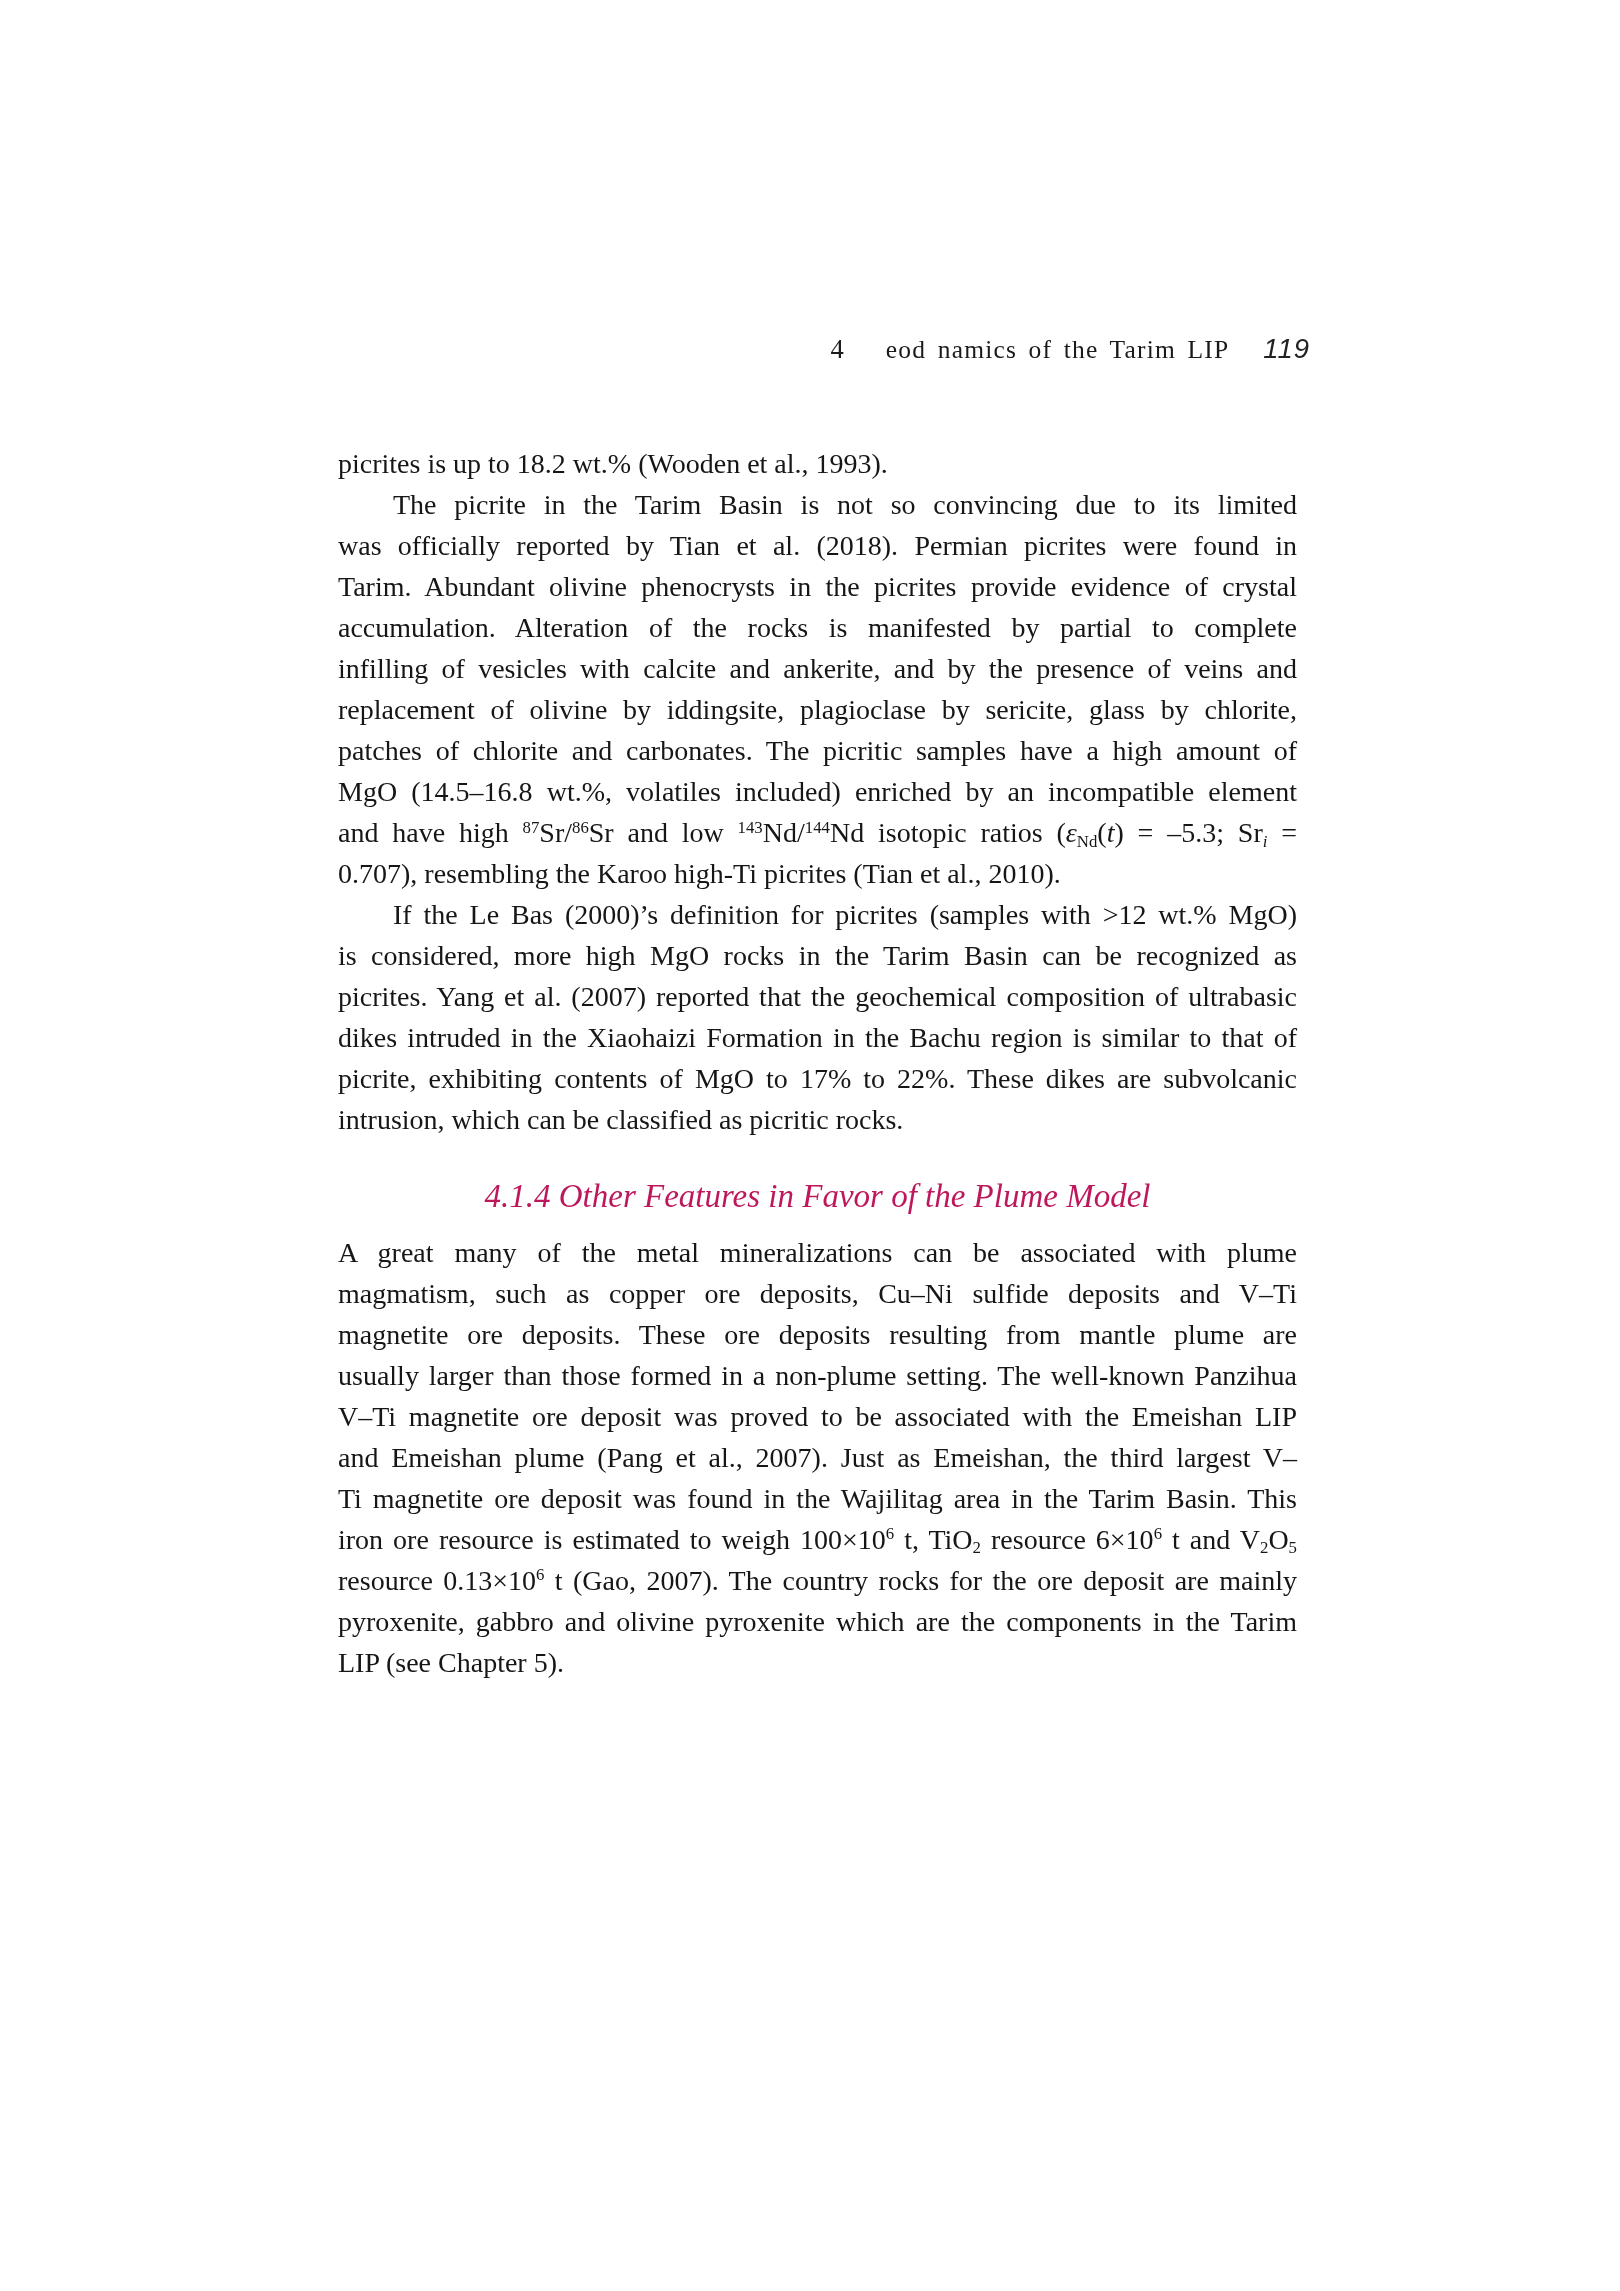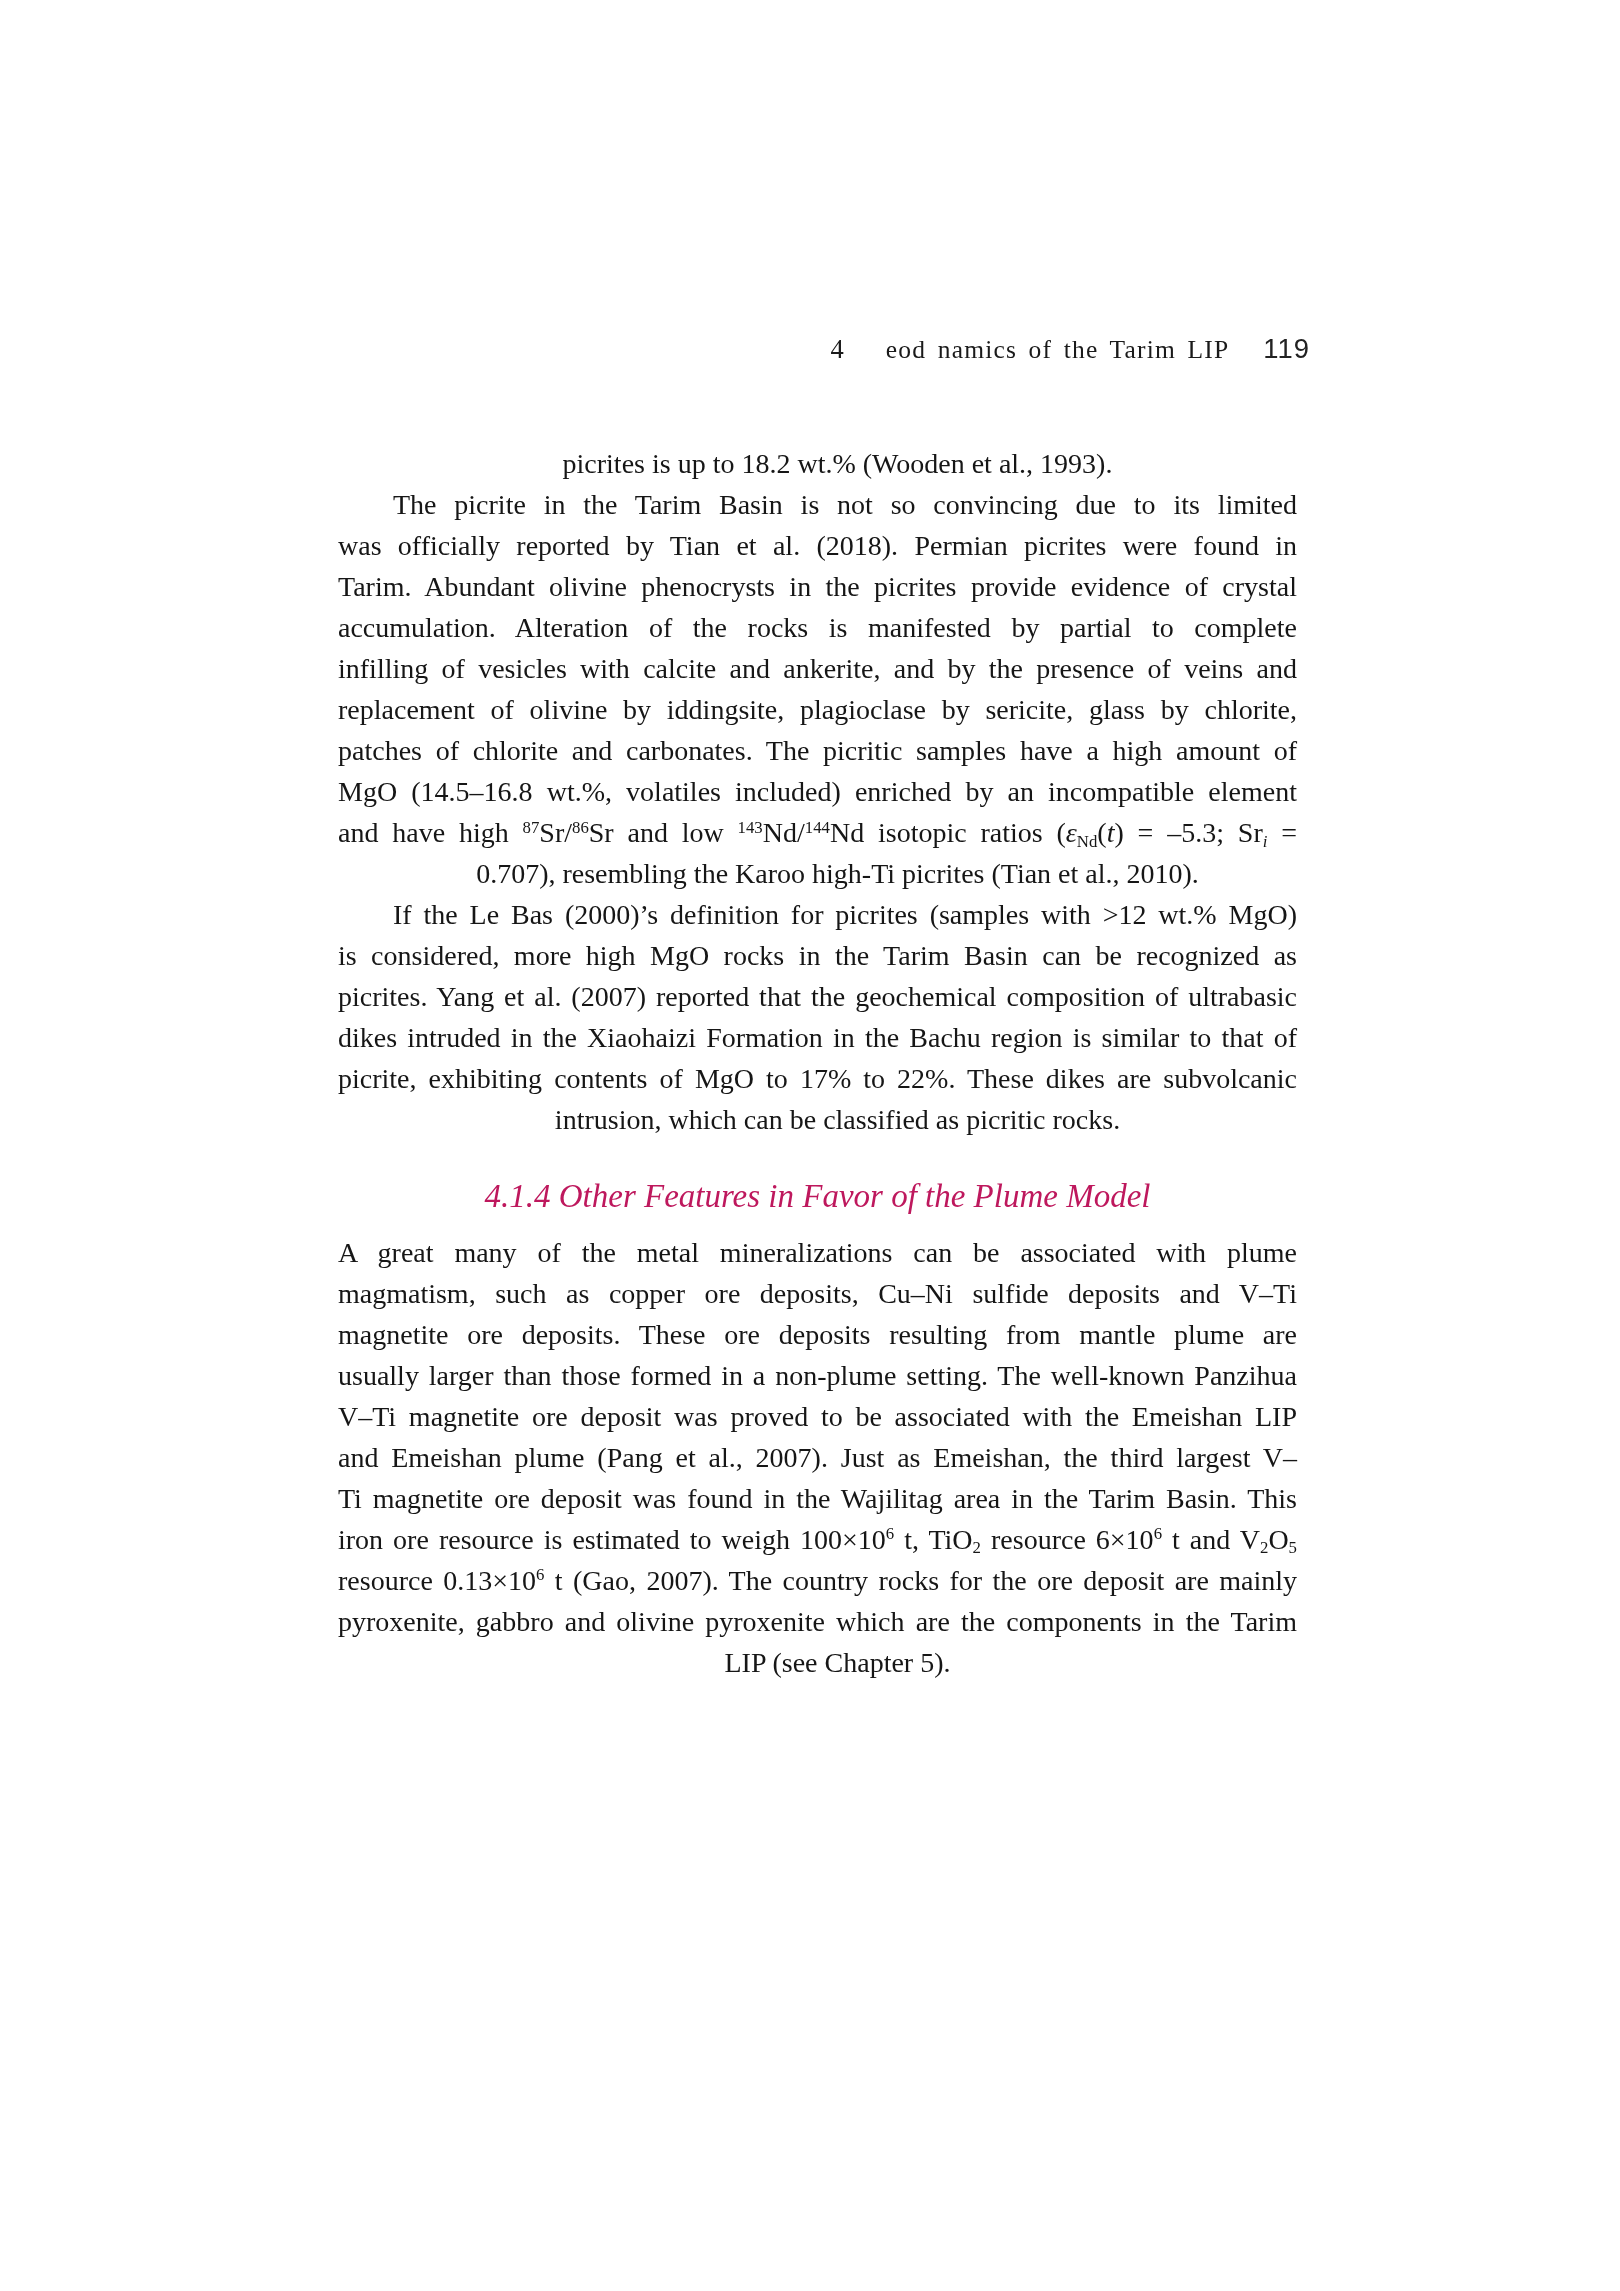--- a/index.html
+++ b/index.html
@@ -34,40 +34,40 @@
     font-size: 25.5px;
     letter-spacing: 1.2px;
     word-spacing: 3.9px;
   }
   .rh-page {
     margin-left: 34px;
     font-family: "Liberation Sans", sans-serif;
     font-size: 27.4px;
     letter-spacing: 1px;
     color: #222;
+    font-style: italic;
   }
   .body-text {
     position: absolute;
     left: 338px;
     top: 443px;
     width: 959px;
     font-size: 28px;
     line-height: 41px;
     color: #161616;
   }
   .line {
     min-height: 41px;
   }
   .line.j {
     text-align: justify;
     text-align-last: justify;
   }
   .line.last {
-    text-align: center;
-    margin-left: 40px;
+    text-align: left;
   }
   .line.ind {
     text-indent: 55px;
   }
   .section-heading {
     font-size: 33px;
     line-height: 43px;
     font-weight: normal;
     font-style: italic;
     margin: 35px 0 13.7px 0;

